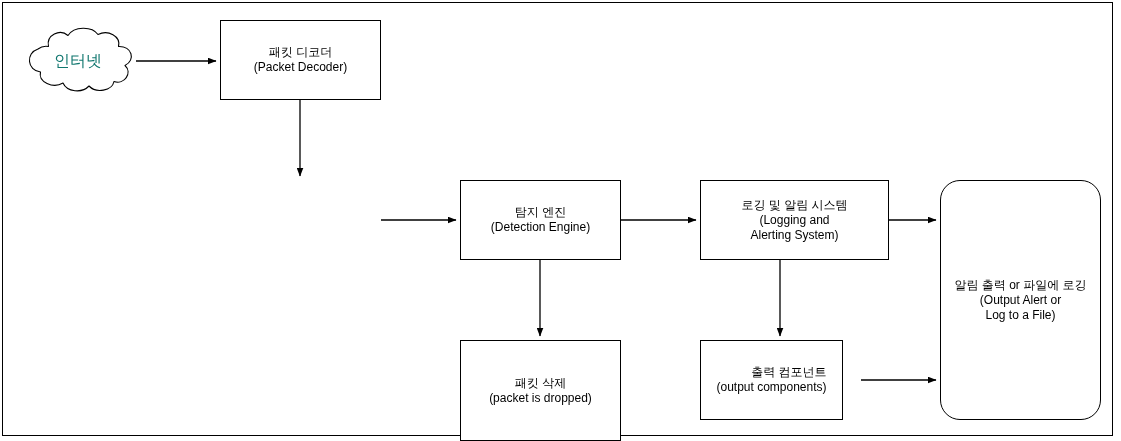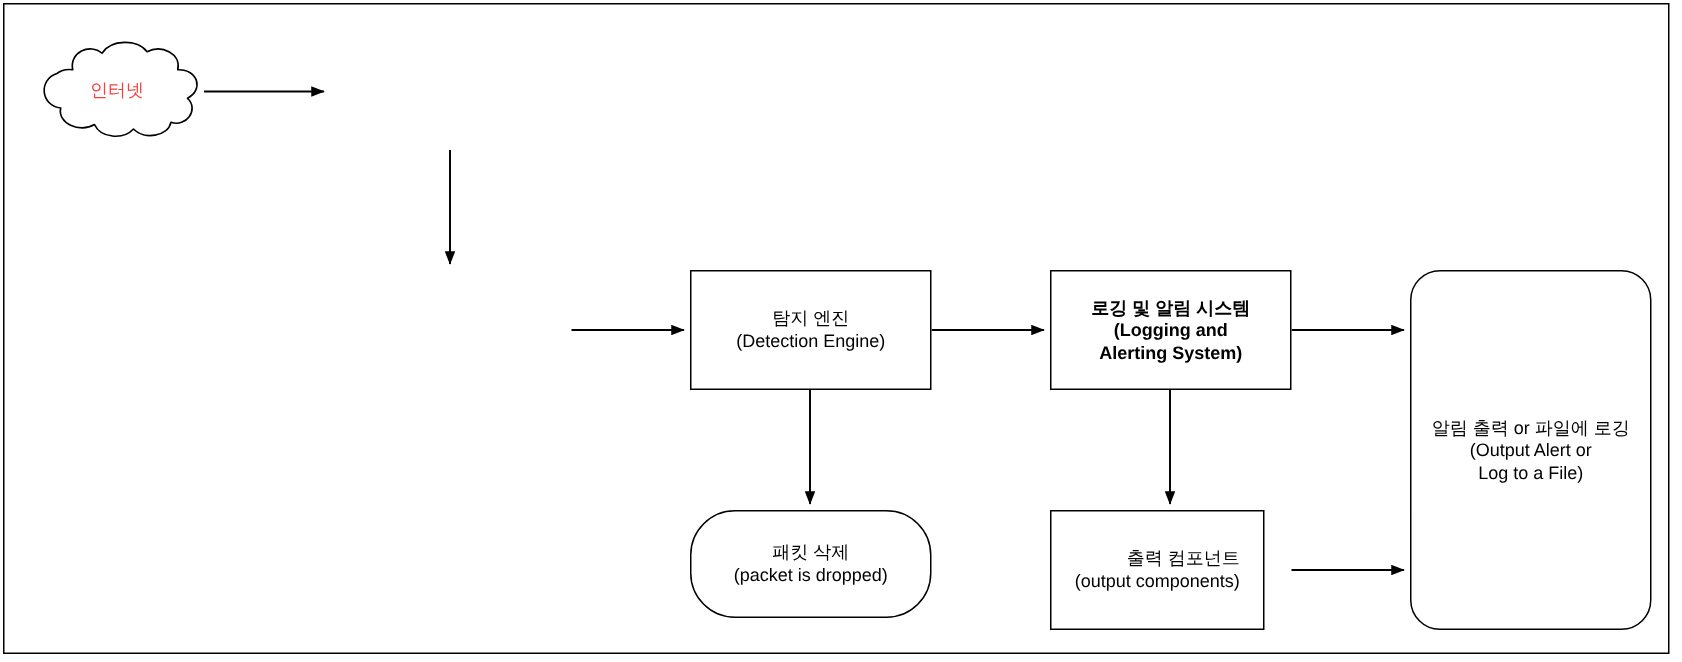--- a/index.html
+++ b/index.html
@@ -48,23 +48,23 @@
   }
   .cloud-label {
     position: absolute;
     left: 0;
     top: 0;
     width: 100%;
     height: 100%;
     display: flex;
     align-items: center;
     justify-content: center;
-    font-size: 12px;
+    font-size: 16px;
     line-height: 15px;
-    color: #ef4444;
+    color: #0f766e;
     text-align: center;
   }
   .edge-layer {
     position: absolute;
     left: 0;
     top: 0;
     width: 1121px;
     height: 441px;
     z-index: 2;
     pointer-events: none;
@@ -119,34 +119,38 @@
                C 113 46, 104 58, 94 54.5
                C 92 64, 76 66.5, 69 59
                C 62 66.5, 47 65, 43 56
                C 33 62, 18 55, 20.5 45
                C 7 43.5, 5.5 26, 18 22
                C 20.5 20, 25 19, 28.5 19.5 Z" fill="#ffffff" stroke="#000000" stroke-width="1.1" stroke-linejoin="round"></path>
     </svg>
     <div class="cloud-label">인터넷</div>
   </div>
 
+  <div class="node" style="left:220px; top:20px; width:161px; height:80px;">
+    <span>패킷 디코더
+(Packet Decoder)</span>
+  </div>
 
 
   <div class="node" style="left:460px; top:180px; width:161px; height:80px;">
     <span>탐지 엔진
 (Detection Engine)</span>
   </div>
 
-  <div class="node" style="left:700px; top:180px; width:161px; height:80px;font-weight:bold;">
+  <div class="node" style="left:700px; top:180px; width:189px; height:80px;">
     <span>로깅 및 알림 시스템
 (Logging and
 Alerting System)</span>
   </div>
 
-  <div class="node" style="left:460px; top:340px; width:161px; height:72px;border-radius:30px;">
+  <div class="node" style="left:460px; top:340px; width:161px; height:101px;">
     <span>패킷 삭제
 (packet is dropped)</span>
   </div>
 
   <div class="node" style="left:700px; top:340px; width:143px; height:80px;text-align:right;">
     <span>출력 컴포넌트
 (output components)</span>
   </div>
 
   <div class="node" style="left:940px; top:180px; width:161px; height:240px;border-radius:20px;">

